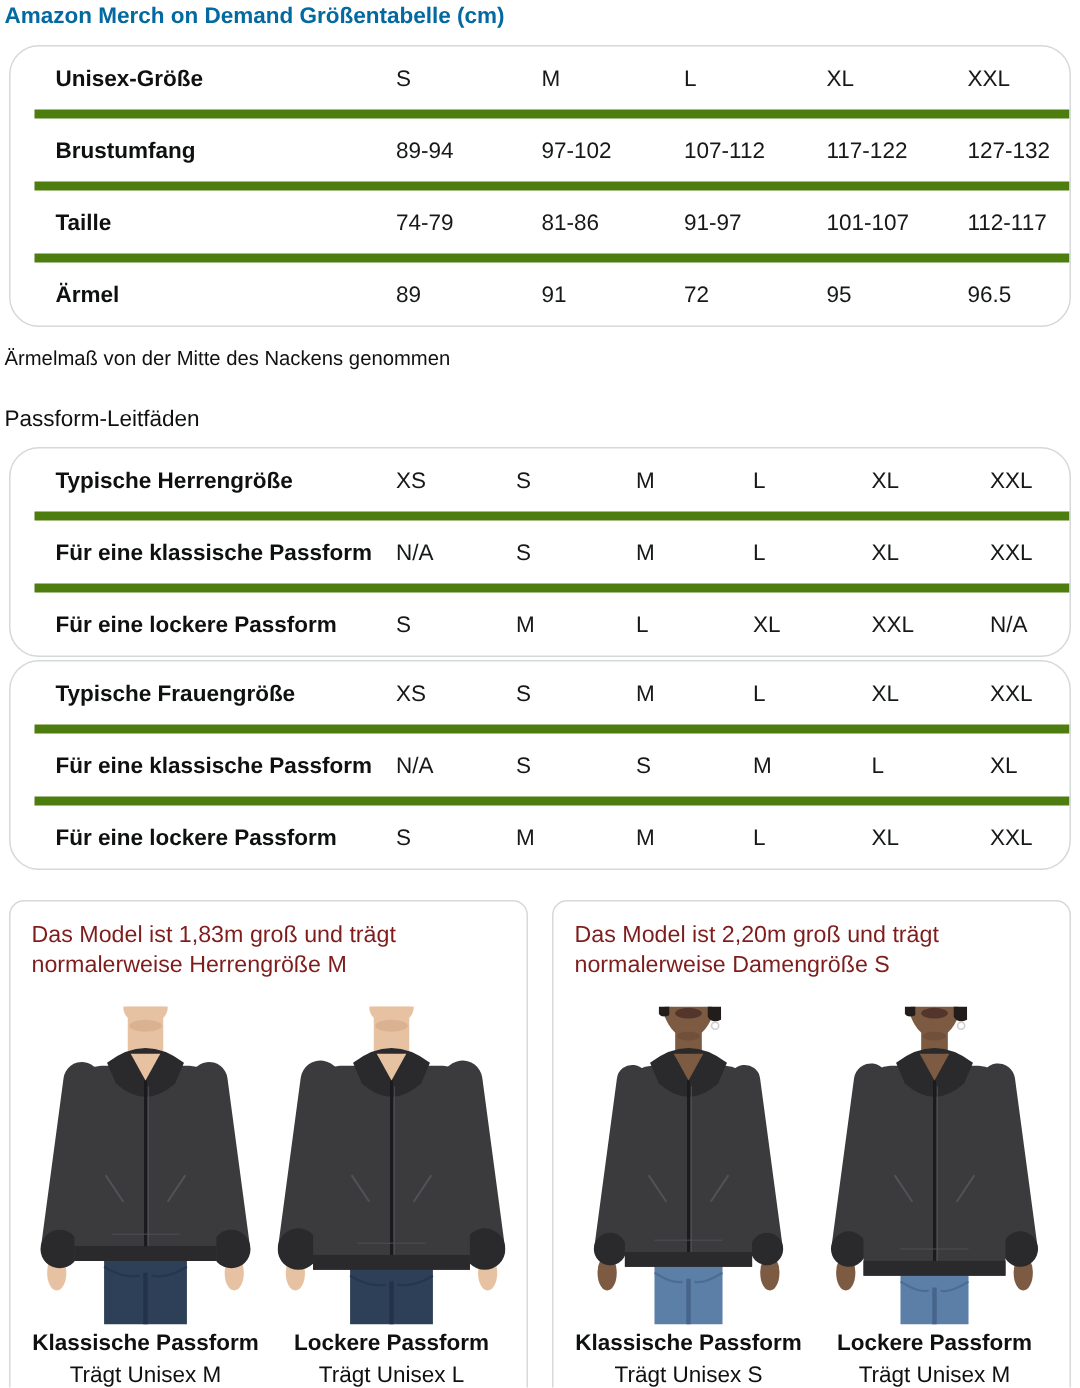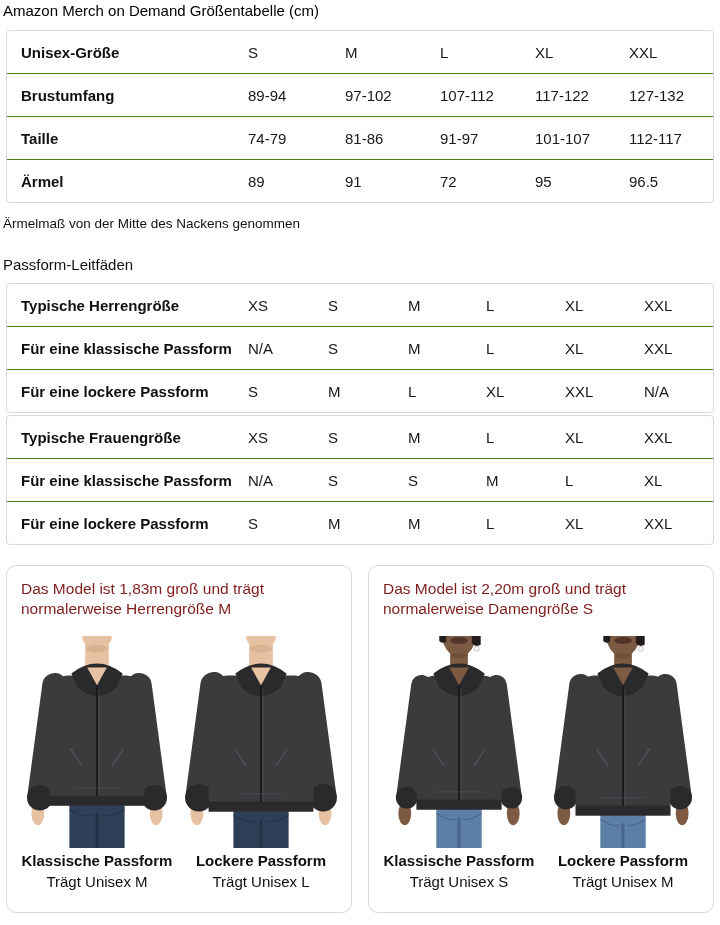--- a/index.html
+++ b/index.html
@@ -1,24 +1,24 @@
 <!DOCTYPE html>
 <html><head>
 <meta charset="utf-8">
 <style>
   html,body{margin:0;padding:0;background:#fff;}
   body{
     width:720px;height:925px;position:relative;overflow:hidden;
     font-family:"Liberation Sans",sans-serif;color:#0f1111;
   }
   .page{padding-top:1px;}
-  .page-title{font-size:15px;font-weight:400;margin:1px 0 11px 3px;color:#000000;}
-  .tbl{margin:0 6px;border:1px solid #d5d9d9;border-radius:4px;overflow:hidden;background:#fff;}
+  .page-title{font-size:15px;font-weight:700;margin:1px 0 11px 3px;color:#0369a1;}
+  .tbl{margin:0 6px;border:1px solid #d5d9d9;border-radius:20px;overflow:hidden;background:#fff;padding-left:16px;}
   .tbl-row{display:grid;height:42px;align-items:center;}
-  .tbl-row + .tbl-row{border-top:1px solid #4d7c0f;}
+  .tbl-row + .tbl-row{border-top:6px solid #4d7c0f;}
   .size-grid{grid-template-columns:241px 97px 95px 95px 94px 1fr;}
   .fit-grid{grid-template-columns:241px 80px 80px 78px 79px 79px 1fr;}
   .lbl{font-weight:700;font-size:15px;padding-left:14px;white-space:nowrap;}
   .val{font-size:15px;color:#161819;}
   .note{font-size:13.5px;margin:13px 0 0 3px;color:#111;}
   .section-heading{font-size:15px;font-weight:400;margin:25px 0 10px 3px;}
   .tbl + .tbl{margin-top:2px;}
   .cards{display:flex;gap:16px;margin:20px 6px 0;}
   .card{
     flex:1;box-sizing:border-box;height:348px;

